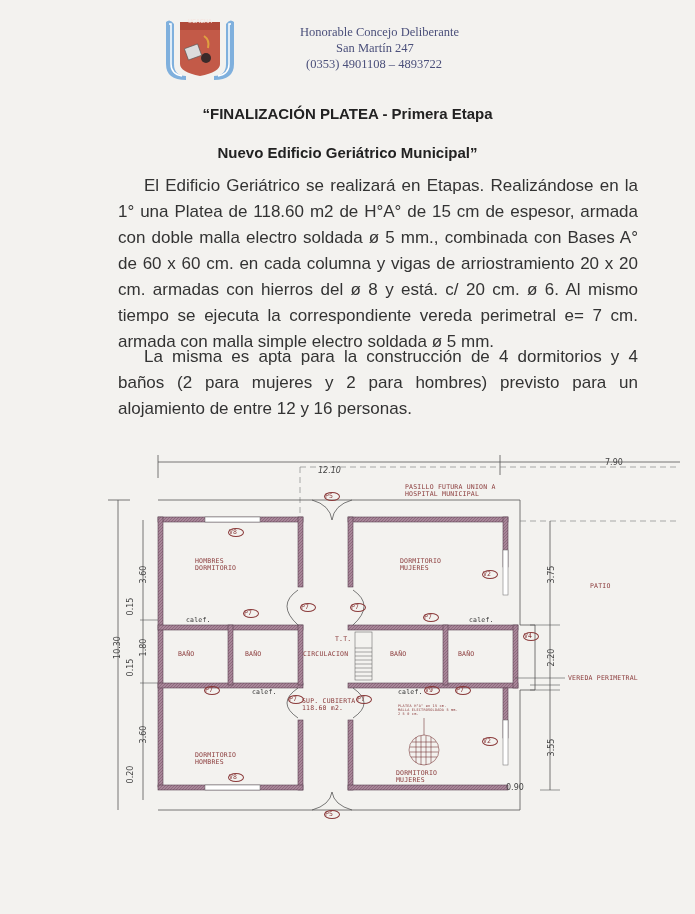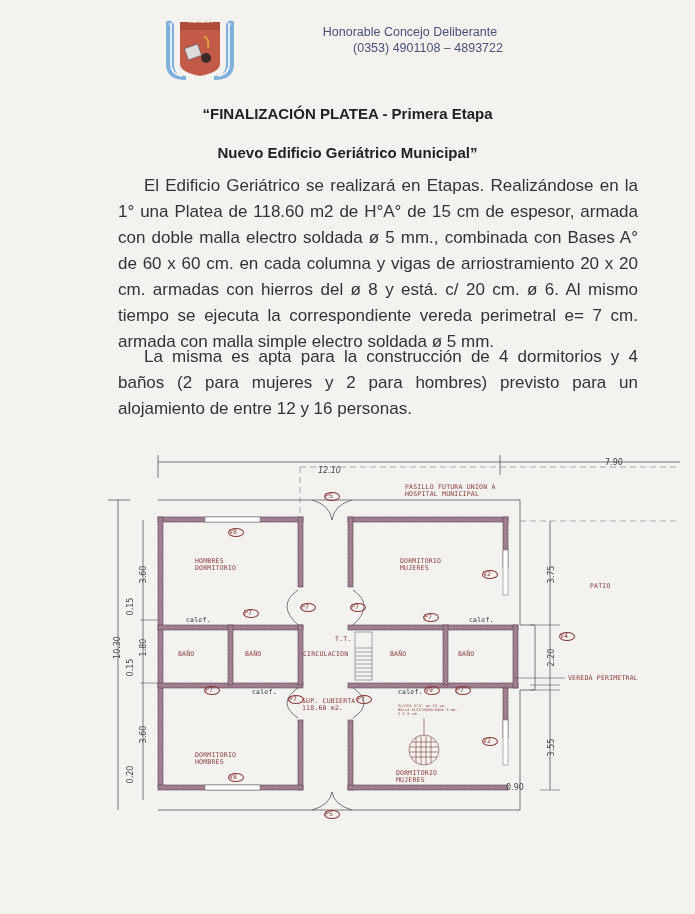--- a/index.html
+++ b/index.html
@@ -1,18 +1,18 @@
 <!DOCTYPE html>
 <html><head>
 <meta charset="utf-8">
 <style>
   html,body{margin:0;padding:0;}
   body{width:695px;height:914px;background:#f3f2ef;position:relative;overflow:hidden;font-family:"Liberation Sans","DejaVu Sans",sans-serif;color:#2a2a2a;}
   .abs{position:absolute;}
-  .header-info{left:300px;top:24px;width:220px;font-size:12.5px;line-height:16px;color:#4a4f7a;text-align:center;}
+  .header-info{left:300px;top:24px;width:220px;font-size:12.5px;line-height:16px;color:#4a4f7a;text-align:left;font-family:Liberation Serif, serif;}
   .header-info div:nth-child(2){padding-left:36px;}
   .header-info div:nth-child(3){padding-left:6px;}
   .title{left:0;width:695px;text-align:center;font-weight:bold;font-size:15px;color:#222;}
   .para{left:118px;width:520px;font-size:17px;line-height:26px;color:#333;text-align:justify;}
   .para .indent{display:inline-block;width:26px;}
   .plan-label{position:absolute;font-family:"DejaVu Sans Mono","Liberation Mono",monospace;color:#8a3a3a;font-size:6.5px;line-height:7px;text-align:left;letter-spacing:0.2px;}
   .dim{position:absolute;font-family:"DejaVu Sans","Liberation Sans",sans-serif;font-size:8px;color:#444;}
   .vert{transform:rotate(-90deg);transform-origin:center;}
 </style>
 </head>
@@ -28,20 +28,21 @@
     <rect x="20" y="8" width="40" height="8" fill="#b04a3a"></rect>
     <rect x="26" y="32" width="14" height="12" transform="rotate(-20 33 38)" fill="#dcdcdc" stroke="#555" stroke-width="0.6"></rect>
     <circle cx="46" cy="44" r="5" fill="#3a2a2a"></circle>
     <path d="M44 22 Q50 26 48 34" stroke="#e0a040" stroke-width="2" fill="none"></path>
   </svg>
   <span style="position:absolute;left:22px;top:4px;width:36px;text-align:center;font-size:5.5px;font-weight:bold;color:#f5e6e0;">UCACHA</span>
 </div>
 
 <div class="abs header-info">
   <div>Honorable Concejo Deliberante</div>
+  <div>San Martín 247</div>
   <div>(0353) 4901108 – 4893722</div>
 </div>
 
 <div class="abs title" style="top:105px;">“FINALIZACIÓN PLATEA - Primera Etapa</div>
 <div class="abs title" style="top:144px;">Nuevo Edificio Geriátrico Municipal”</div>
 
 <div class="abs para" style="top:173px;"><span class="indent"></span><span>El Edificio Geriátrico se realizará en Etapas. Realizándose en la 1° una Platea de 118.60 m2 de H°A° de 15 cm de espesor, armada con doble malla electro soldada ø 5 mm., combinada con Bases A° de 60 x 60 cm. en cada columna y vigas de arriostramiento 20 x 20 cm. armadas con hierros del ø 8 y está. c/ 20 cm. ø 6. Al mismo tiempo se ejecuta la correspondiente vereda perimetral e= 7 cm. armada con malla simple electro soldada ø 5 mm.</span></div>
 <div class="abs para" style="top:344px;"><span class="indent"></span><span>La misma es apta para la construcción de 4 dormitorios y 4 baños (2 para mujeres y 2 para hombres) previsto para un alojamiento de entre 12 y 16 personas.</span></div>
 
 <div class="abs" style="left:0;top:440px;width:695px;height:400px;">
@@ -178,21 +179,21 @@
   <span class="plan-label" style="left:398px;top:264px;width:60px;font-size:3.5px;line-height:4px;text-align:left;white-space:pre-line;">PLATEA H°A° en 15 cm.
 MALLA ELECTROSOLDADA 5 mm.
 2 5 0 cm.</span>
 
   <span class="plan-label" style="left:324px;top:52px;width:14px;border:0.8px solid #8a3a3a;border-radius:50%;">P5</span>
   <span class="plan-label" style="left:324px;top:370px;width:14px;border:0.8px solid #8a3a3a;border-radius:50%;">P5</span>
   <span class="plan-label" style="left:228px;top:88px;width:14px;border:0.8px solid #8a3a3a;border-radius:50%;">V8</span>
   <span class="plan-label" style="left:228px;top:333px;width:14px;border:0.8px solid #8a3a3a;border-radius:50%;">V8</span>
   <span class="plan-label" style="left:482px;top:130px;width:14px;border:0.8px solid #8a3a3a;border-radius:50%;">V2</span>
   <span class="plan-label" style="left:482px;top:297px;width:14px;border:0.8px solid #8a3a3a;border-radius:50%;">V2</span>
-  <span class="plan-label" style="left:523px;top:192px;width:14px;border:0.8px solid #8a3a3a;border-radius:50%;margin-left:36px;">V4</span>
+  <span class="plan-label" style="left:523px;top:192px;width:14px;border:0.8px solid #8a3a3a;border-radius:50%;">V4</span>
   <span class="plan-label" style="left:424px;top:198px;width:14px;border:0.8px solid #8a3a3a;border-radius:50%;margin-top:48px;">V9</span>
   <span class="plan-label" style="left:243px;top:169px;width:14px;border:0.8px solid #8a3a3a;border-radius:50%;">P7</span>
   <span class="plan-label" style="left:300px;top:163px;width:14px;border:0.8px solid #8a3a3a;border-radius:50%;">P7</span>
   <span class="plan-label" style="left:350px;top:163px;width:14px;border:0.8px solid #8a3a3a;border-radius:50%;">P7</span>
   <span class="plan-label" style="left:423px;top:173px;width:14px;border:0.8px solid #8a3a3a;border-radius:50%;">P7</span>
   <span class="plan-label" style="left:204px;top:246px;width:14px;border:0.8px solid #8a3a3a;border-radius:50%;">P7</span>
   <span class="plan-label" style="left:288px;top:255px;width:14px;border:0.8px solid #8a3a3a;border-radius:50%;">P7</span>
   <span class="plan-label" style="left:356px;top:255px;width:14px;border:0.8px solid #8a3a3a;border-radius:50%;">P7</span>
   <span class="plan-label" style="left:455px;top:246px;width:14px;border:0.8px solid #8a3a3a;border-radius:50%;">P7</span>
 </div>

